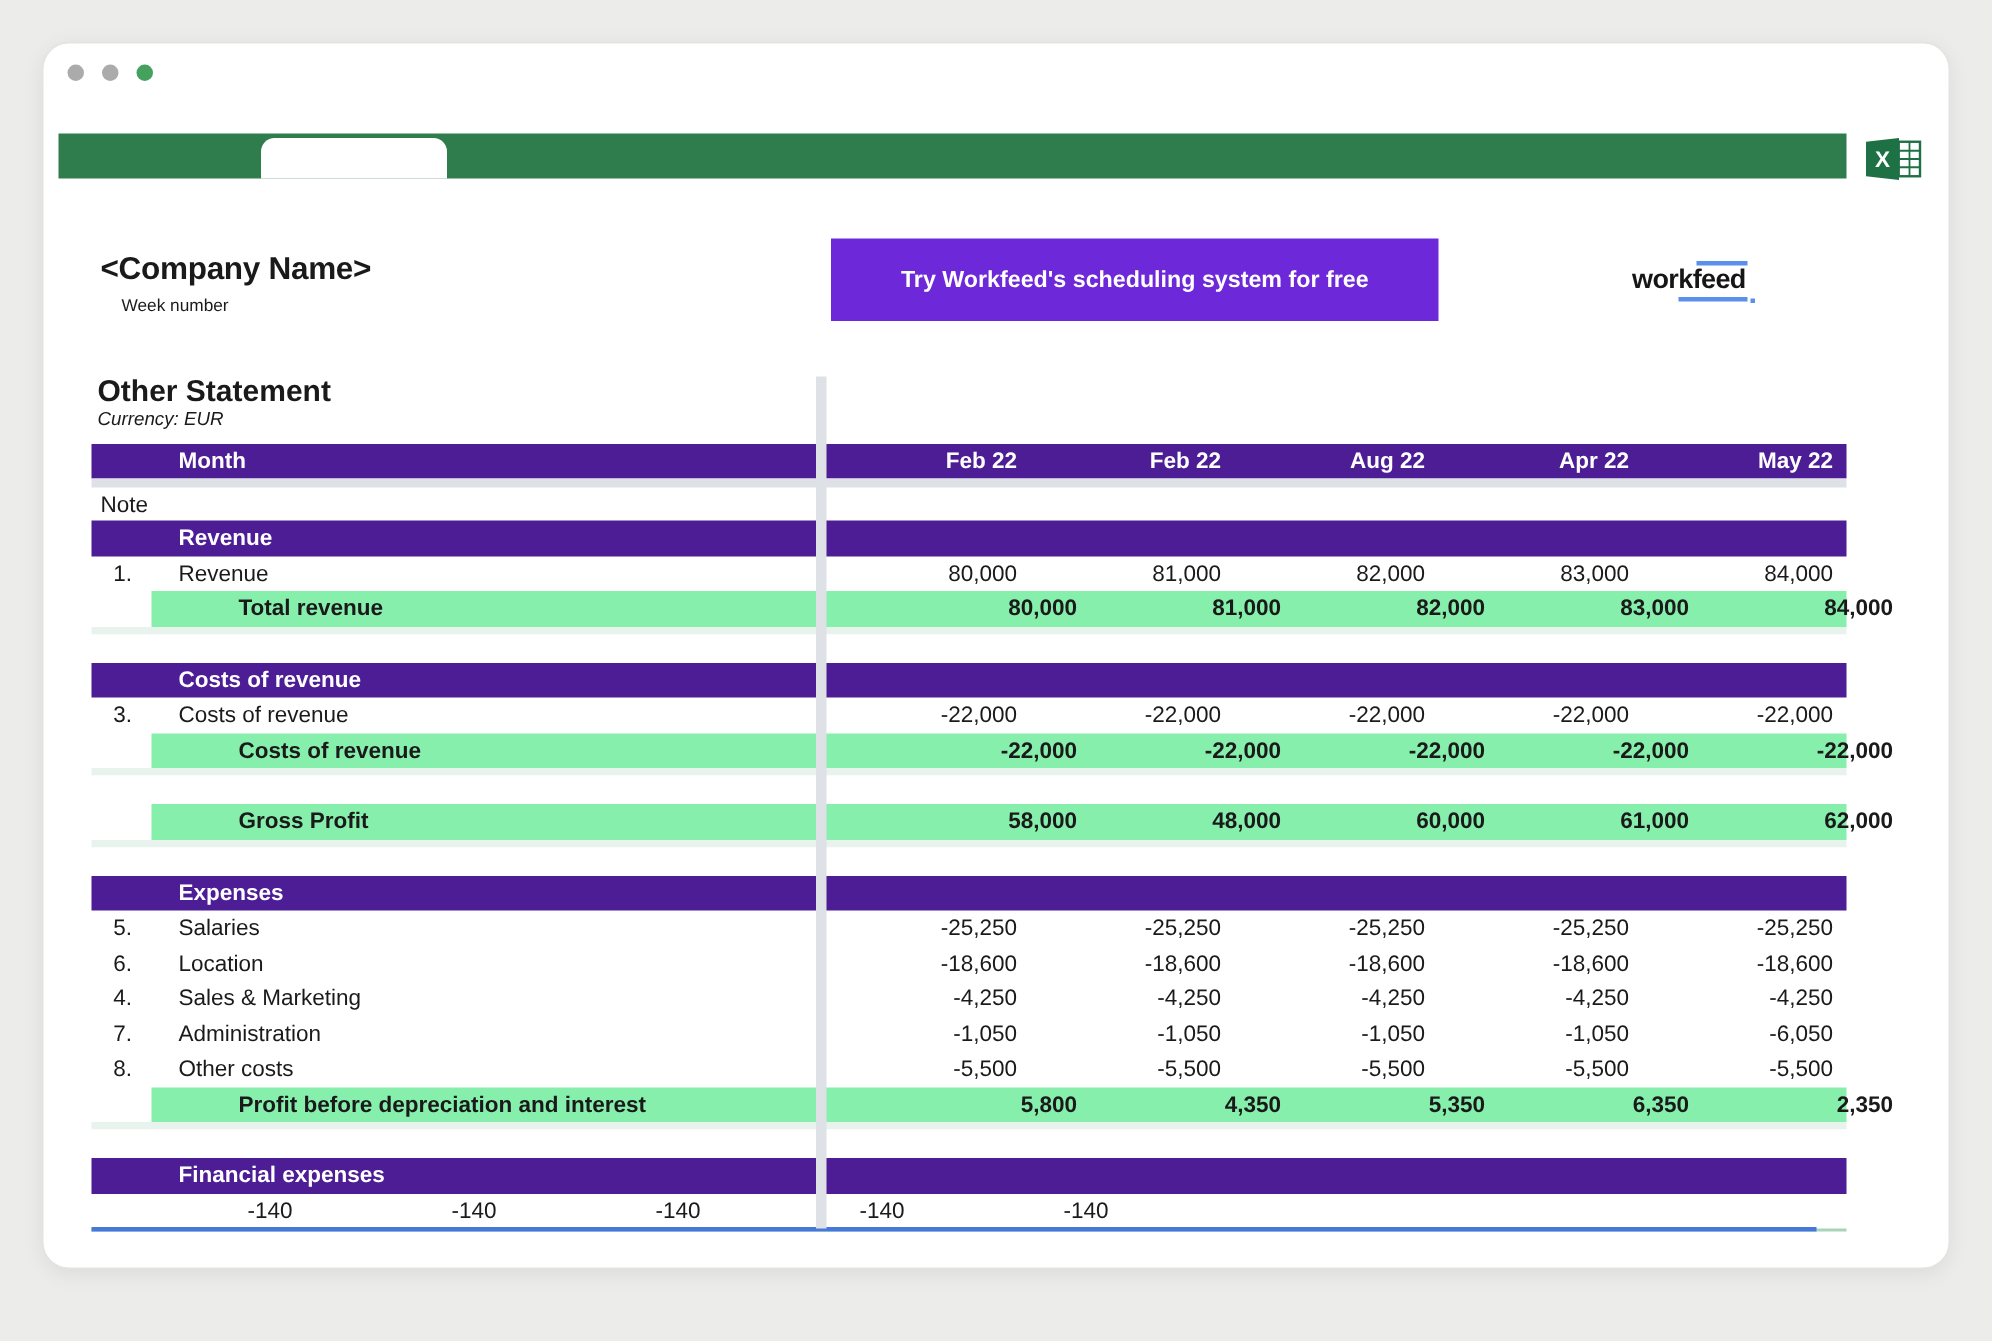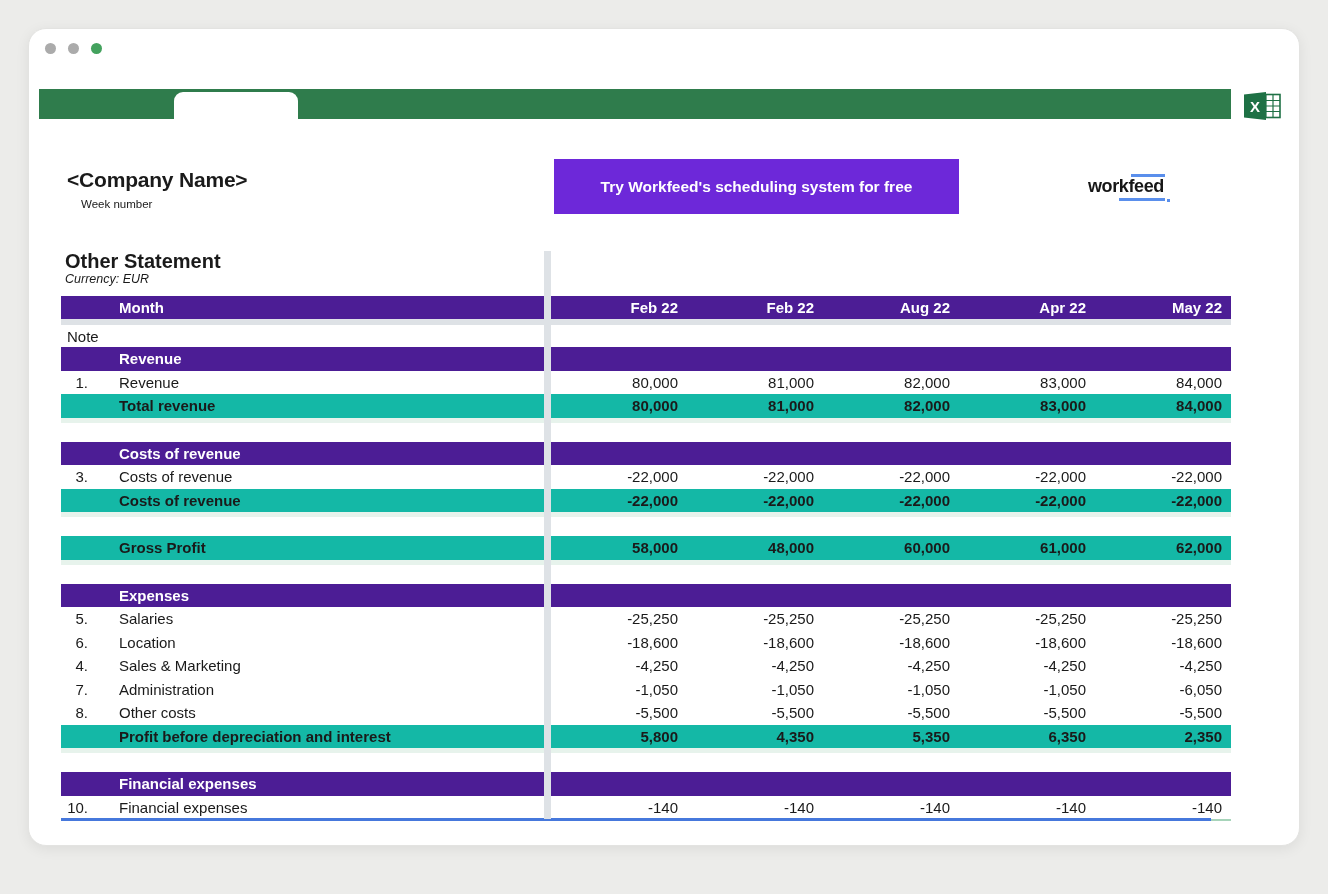--- a/index.html
+++ b/index.html
@@ -42,21 +42,21 @@
   .stmt-title { position:absolute; left:36px; top:221px; font-size:20px; font-weight:bold; line-height:22px; }
   .stmt-currency { position:absolute; left:36px; top:243px; font-size:12.5px; font-style:italic; line-height:15px; }
   
   .table { position:absolute; left:32px; top:267px; width:1170px; }
   .trow { display:flex; align-items:center; font-size:15px; }
   .trow.green { background:#4c1d95; color:#fff; font-weight:bold; height:23.5px; }
   .month-row { height:23px !important; }
   .hstrip { height:6px; background:#DEE2E6; }
   .note-row { height:22px; }
   .item-row { height:23.5px; }
-  .total-row { height:23.5px; background:#14b8a6; font-weight:bold; }
+  .total-row { height:23.5px; background:#86efac; font-weight:bold;margin-left:40px; }
   .strip { height:5px; background:#E7F3EC; }
   .spacer { height:19px; background:#fff; }
   .lcell { width:483px; flex:none; white-space:nowrap; }
   .gapcell { width:7px; flex:none; }
   .head-label, .sec-label, .total-label { padding-left:58px; }
   .note-label { padding-left:6px; }
   .note-num { display:inline-block; width:27px; text-align:right; }
   .item-label { margin-left:31px; }
   .vcell { width:136px; flex:none; text-align:right; padding-right:9px; }
   
@@ -229,21 +229,20 @@
         <div class="vcell bold">5,350</div>
         <div class="vcell bold">6,350</div>
         <div class="vcell bold">2,350</div>
       </div>
       <div class="strip"></div>
       <div class="spacer"></div>
       <div class="trow green">
         <div class="lcell sec-label">Financial expenses</div>
       </div>
       <div class="trow item-row">
-        <div class="lcell"><span class="note-num">10.</span><span class="item-label">Financial expenses</span></div>
         <div class="gapcell"></div>
         <div class="vcell">-140</div>
         <div class="vcell">-140</div>
         <div class="vcell">-140</div>
         <div class="vcell">-140</div>
         <div class="vcell">-140</div>
       </div>
     </div>
 
   <div class="pane-divider"></div>

